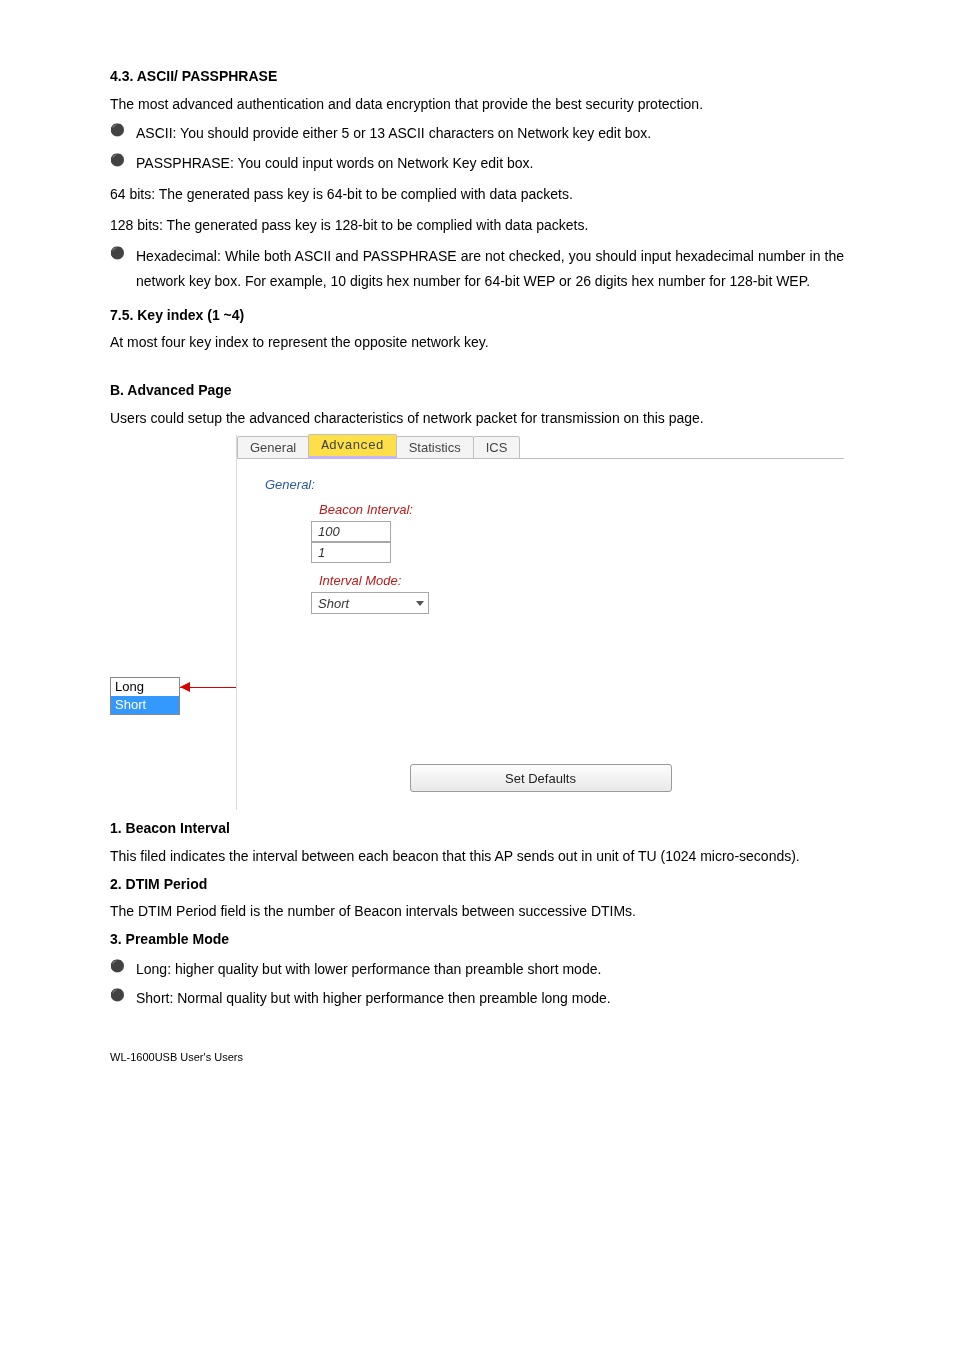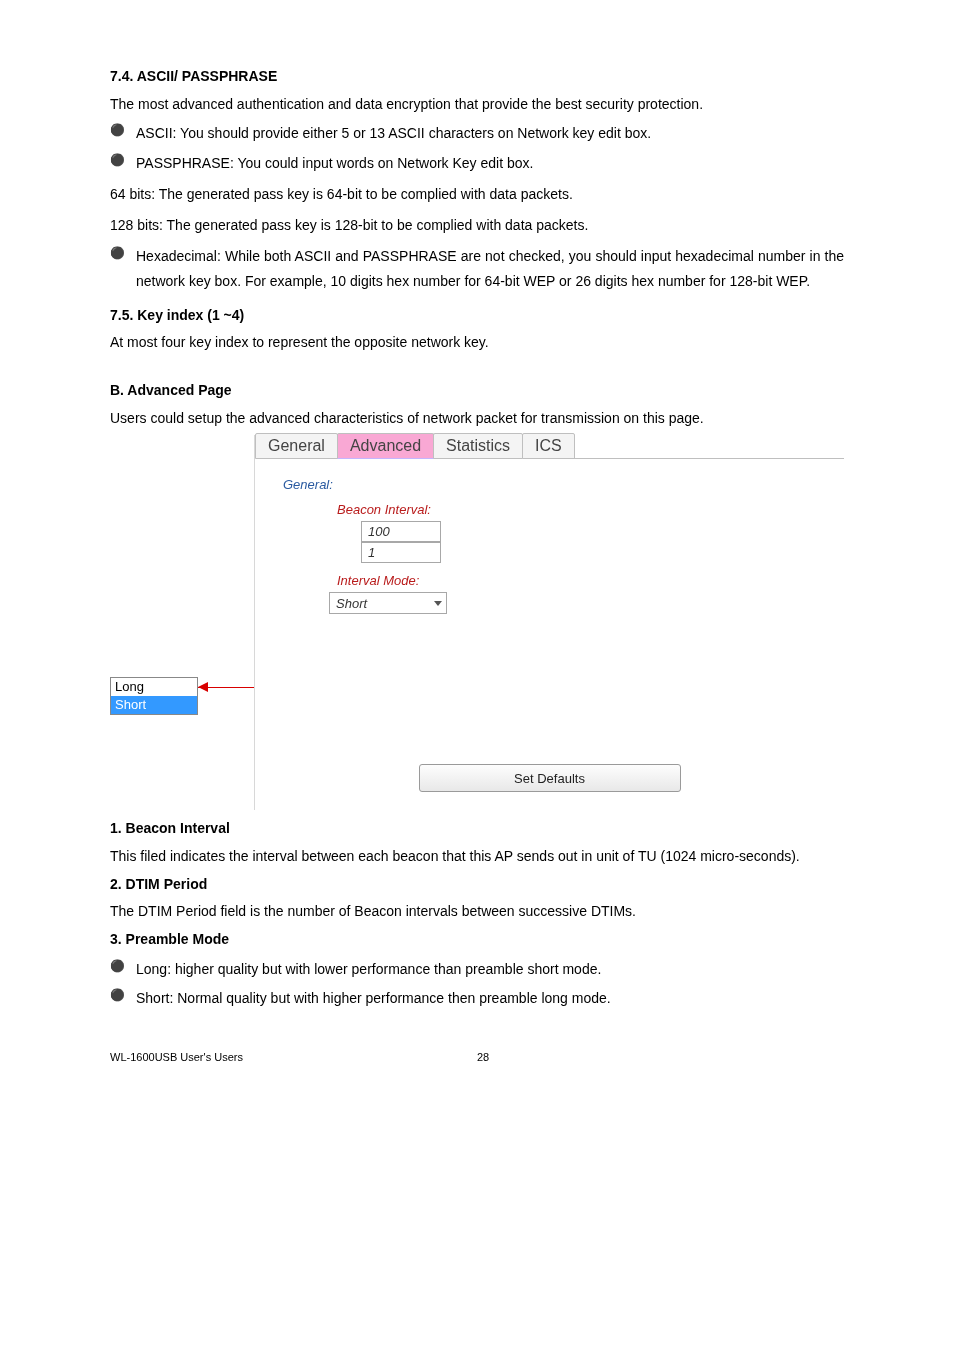--- a/index.html
+++ b/index.html
@@ -17,21 +17,21 @@
   .section-heading { font-weight: bold; margin-top: 10px; }
   .bullet-row { display: flex; margin: 4px 0; }
   .bullet-sym { width: 26px; flex-shrink: 0; font-size: 12px; line-height: 1.6; }
   .bullet-text { flex: 1; line-height: 1.8; text-align: justify; }
   .indent-text { line-height: 1.8; }
   .just { text-align: justify; }
 
   
   .figure-wrap { display: flex; align-items: flex-start; margin: 4px 0 8px 0; }
   .dropdown-list {
-    width: 88px;
+    width: 70px;
     margin-top: 242px;
     font-family: "Segoe UI", Tahoma, sans-serif;
     font-size: 13px;
     border-radius: 14px;
   }
   .dropdown-list .opt {
     padding: 0 4px;
     border-left: 1px solid #888;
     border-right: 1px solid #888;
     height: 18px;
@@ -64,38 +64,39 @@
     font-family: "Segoe UI", Tahoma, sans-serif;
     font-size: 13px;
     color: #333;
   }
   .tabs { display: flex; height: 24px; align-items: flex-end; }
   .tab {
     padding: 3px 12px;
     border: 1px solid #bfbfbf;
     border-bottom: 1px solid #bfbfbf;
     background: #f4f4f4;
-    font-size: 16px;
+    font-size: 13px;
     color: #444;
     margin-right: -1px;
     border-top-left-radius: 2px;
     border-top-right-radius: 2px;
   }
   .tab.active {
-    background: #f9a8d4;
-    border-bottom: 1px solid #c4b5fd;
+    background: #fde047;
+    border-bottom: 3px solid #c4b5fd;
     position: relative;
     z-index: 2;
+    font-family: Liberation Mono, monospace;
   }
   .tab-underline { border-bottom: 1px solid #bfbfbf; flex: 1; height: 23px; }
   .panel-body { padding: 10px 18px 0 18px; font-style: italic; }
   .lbl { color: #2a5aa0; margin: 8px 0 4px 10px; }
   .field-lbl { color: #b91c1c; margin: 10px 0 4px 64px; }
   .input-box {
-    margin-left: 88px;
+    margin-left: 56px;
     border: 1px solid #a8a8a8;
     width: 66px;
     padding: 2px 6px;
     background: #fff;
     font-size: 13px;
   }
   .select-box {
     margin-left: 56px;
     border: 1px solid #a8a8a8;
     width: 118px;
@@ -137,21 +138,21 @@
     margin-top: 40px;
     display: flex;
     justify-content: space-between;
     font-size: 11px;
   }
   .footer .pnum { width: 50%; text-align: left; padding-left: 220px; }
 </style>
 </head>
 <body>
 
-<p class="bold">7.4. ASCII/ PASSPHRASE</p>
+<p class="bold">4.3. ASCII/ PASSPHRASE</p>
 <p>The most advanced authentication and data encryption that provide the best security protection.</p>
 
 <div class="bullet-row">
   <div class="bullet-sym">⚫</div>
   <div class="bullet-text">ASCII: You should provide either 5 or 13 ASCII characters on Network key edit box.</div>
 </div>
 
 <div class="bullet-row">
   <div class="bullet-sym">⚫</div>
   <div class="bullet-text">PASSPHRASE: You could input words on Network Key edit box.</div>
@@ -215,14 +216,13 @@
   <div class="bullet-sym">⚫</div>
   <div class="bullet-text">Long: higher quality but with lower performance than preamble short mode.</div>
 </div>
 <div class="bullet-row">
   <div class="bullet-sym">⚫</div>
   <div class="bullet-text">Short: Normal quality but with higher performance then preamble long mode.</div>
 </div>
 
 <div class="footer">
   <span>WL-1600USB User's Users</span>
-  <span class="pnum">28</span>
 </div>
 
 </body></html>

